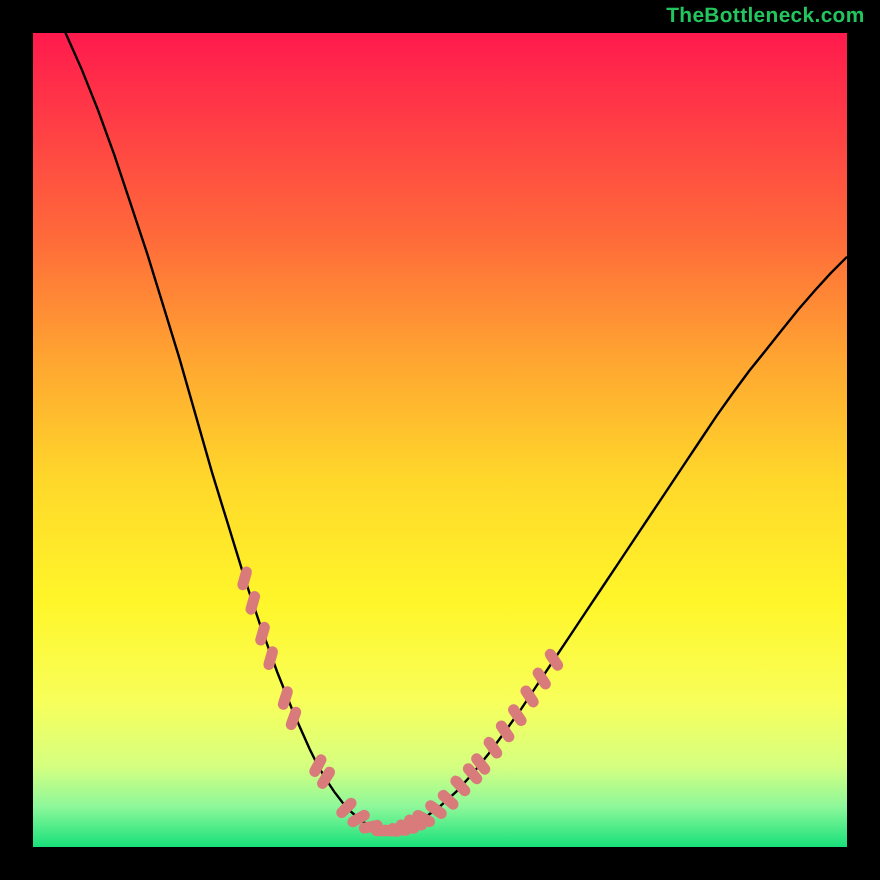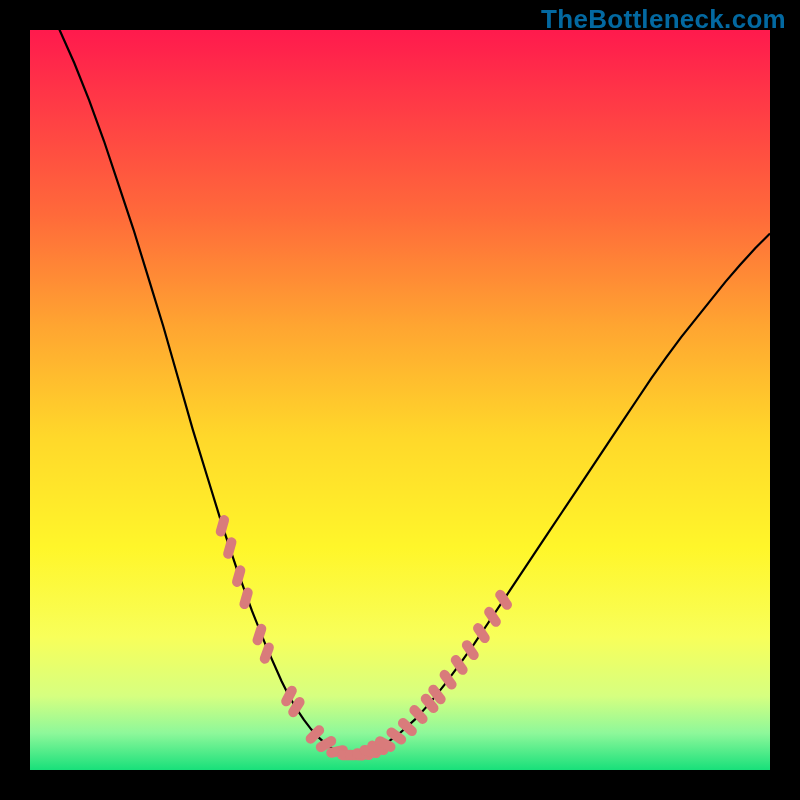--- a/index.html
+++ b/index.html
@@ -22,22 +22,22 @@
     top: 30px;
     left: 30px;
     width: 740px;
     height: 740px;
     overflow: hidden;
   }
   .watermark {
     position: absolute;
     top: 4px;
     right: 14px;
-    color: #0369a1;
-    font-size: 26px;
+    color: #22c55e;
+    font-size: 19px;
     font-weight: 600;
     letter-spacing: 0.3px;
     user-select: none;
   }
   svg { display: block; }
 </style>
 </head>
 <body>
 
 <div class="outer">

